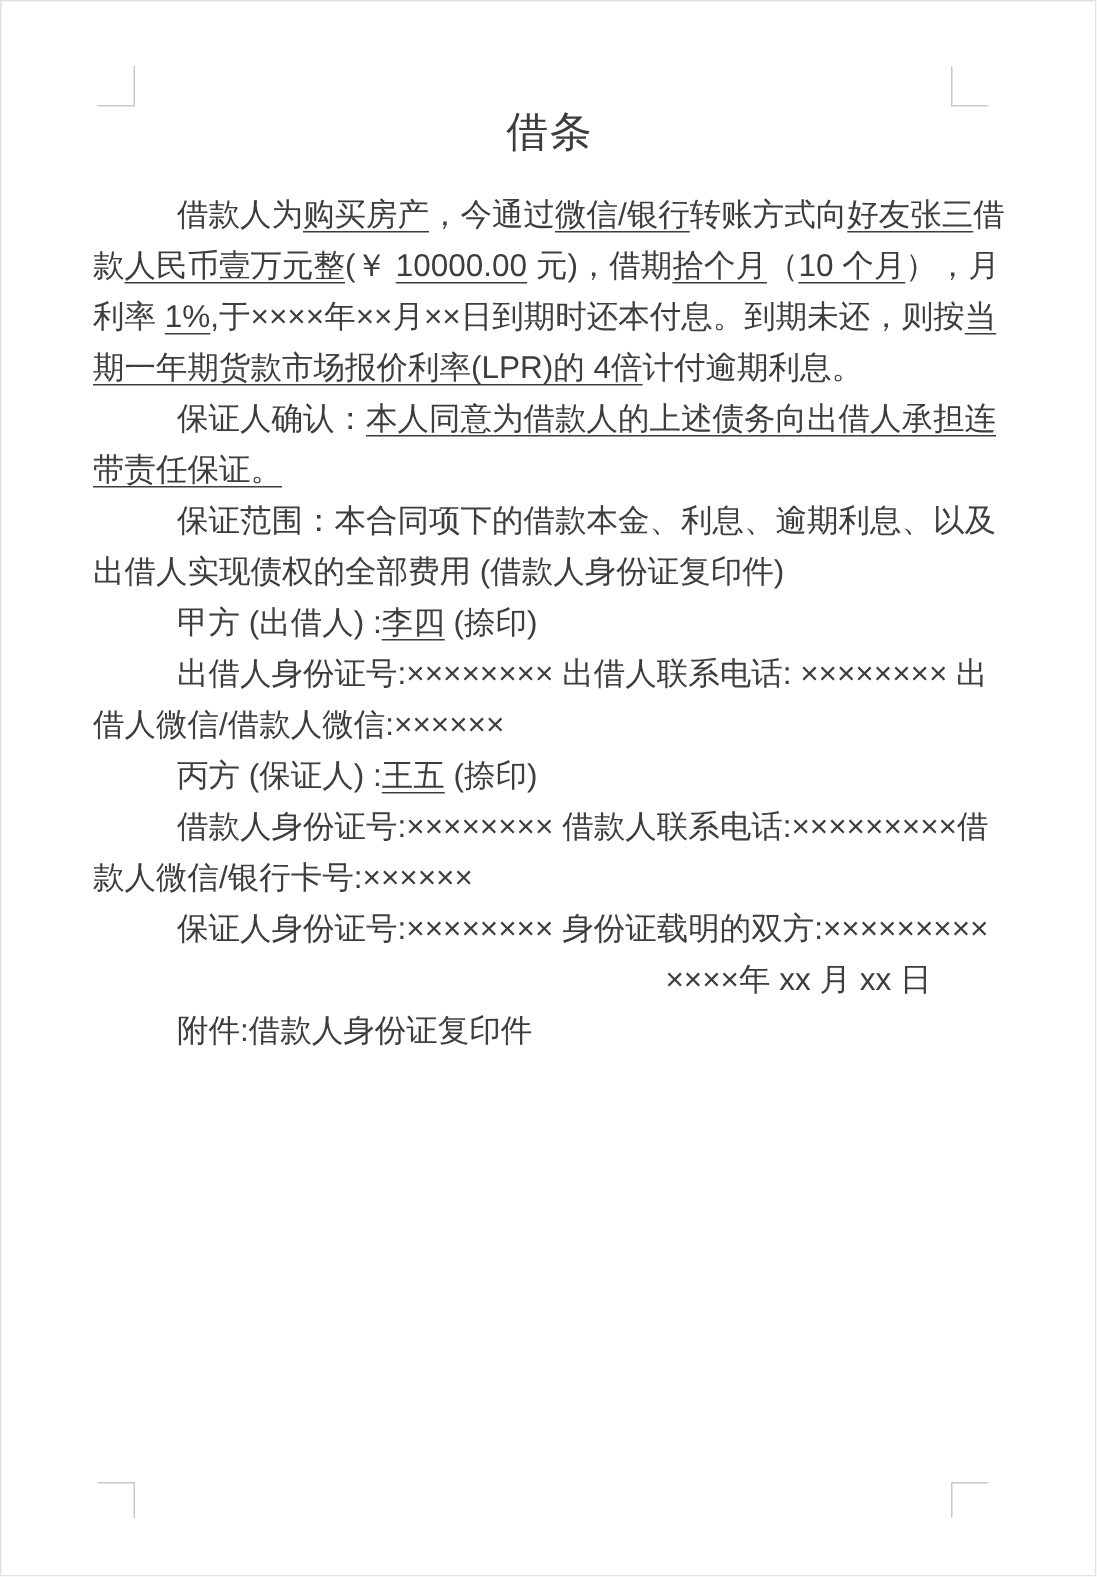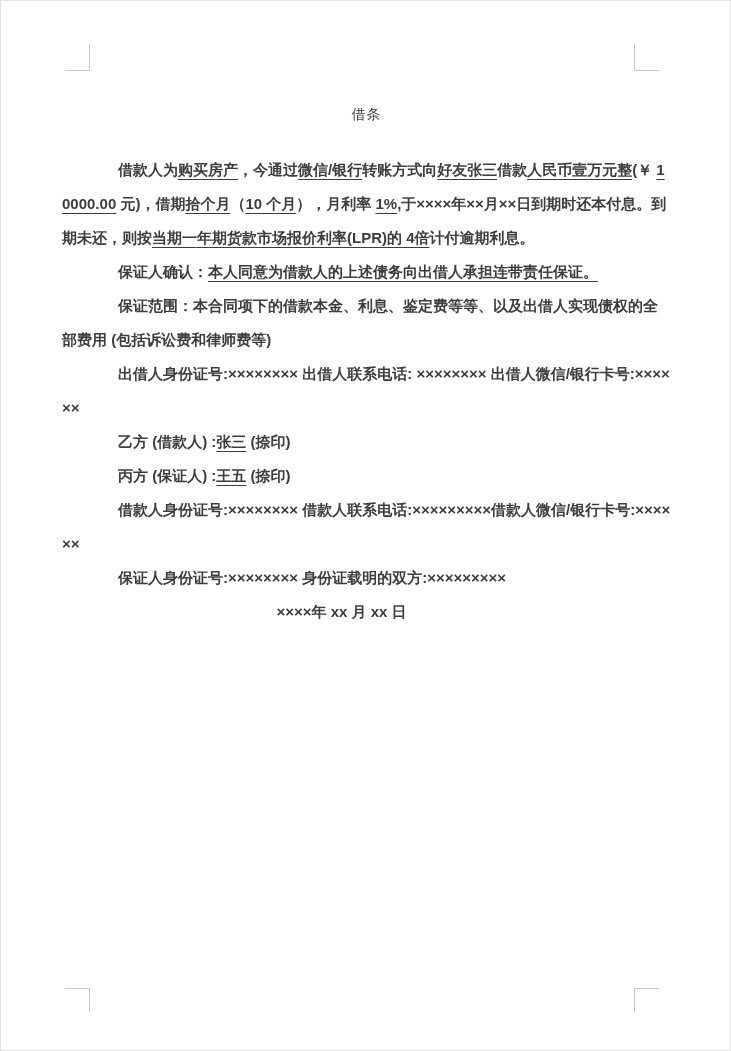--- a/index.html
+++ b/index.html
@@ -19,40 +19,39 @@
     color: var(--text-color, #3d3d3d);
   }
   .content {
     position: absolute;
     left: 61px;
     top: 0;
     width: 609px;
   }
   .doc-title {
     margin: 0;
-    padding-top: 100px;
+    padding-top: 74px;
     padding-bottom: 26px;
-    font-size: 14px;
+    font-size: 28px;
     line-height: 26px;
     font-weight: 500;
     text-align: center;
     letter-spacing: 1px;
   }
   .para {
     margin: 0;
-    font-size: 15px;
+    font-size: 21px;
     line-height: 34px;
     text-indent: 56px;
     text-align: left;
     word-break: break-all;
-    font-weight: bold;
   }
   .para.date {
     text-indent: 0;
-    text-align: center;
+    text-align: right;
     padding-right: 50px;
   }
   .para u {
     text-decoration: underline;
     text-decoration-thickness: 1px;
     text-underline-offset: 4px;
   }
   
   .crop {
     position: absolute;
@@ -78,22 +77,23 @@
   <div class="crop tl"></div>
   <div class="crop tr"></div>
   <div class="crop bl"></div>
   <div class="crop br"></div>
 
   <div class="content">
     <h1 class="doc-title">借条</h1>
     <div>
         <p class="para">借款人为<u>购买房产</u>，今通过<u>微信/银行</u>转账方式向<u>好友张三</u>借款<u>人民币壹万元整</u>(￥ <u>10000.00</u> 元)，借期<u>拾个月</u>（<u>10 个月</u>），月利率 <u>1%</u>,于××××年××月××日到期时还本付息。到期未还，则按<u>当期一年期货款市场报价利率(LPR)的 4倍</u>计付逾期利息。</p>
         <p class="para">保证人确认：<u>本人同意为借款人的上述债务向出借人承担连带责任保证。</u></p>
-        <p class="para">保证范围：本合同项下的借款本金、利息、鉴定费等等、以及出借人实现债权的全部费用 (包括诉讼费和律师费等)</p>
-        <p class="para">出借人身份证号:×××××××× 出借人联系电话: ×××××××× 出借人微信/银行卡号:××××××</p>
-        <p class="para">乙方 (借款人) :<u>张三</u> (捺印)</p>
+        <p class="para">保证范围：本合同项下的借款本金、利息、逾期利息、以及出借人实现债权的全部费用 (借款人身份证复印件)</p>
+        <p class="para">甲方 (出借人) :<u>李四</u> (捺印)</p>
+        <p class="para">出借人身份证号:×××××××× 出借人联系电话: ×××××××× 出借人微信/借款人微信:××××××</p>
         <p class="para">丙方 (保证人) :<u>王五</u> (捺印)</p>
         <p class="para">借款人身份证号:×××××××× 借款人联系电话:×××××××××借款人微信/银行卡号:××××××</p>
         <p class="para">保证人身份证号:×××××××× 身份证载明的双方:×××××××××</p>
         <p class="para date">××××年 xx 月 xx 日</p>
+        <p class="para">附件:借款人身份证复印件</p>
       </div>
   </div>
 </div>
 
 </body></html>

